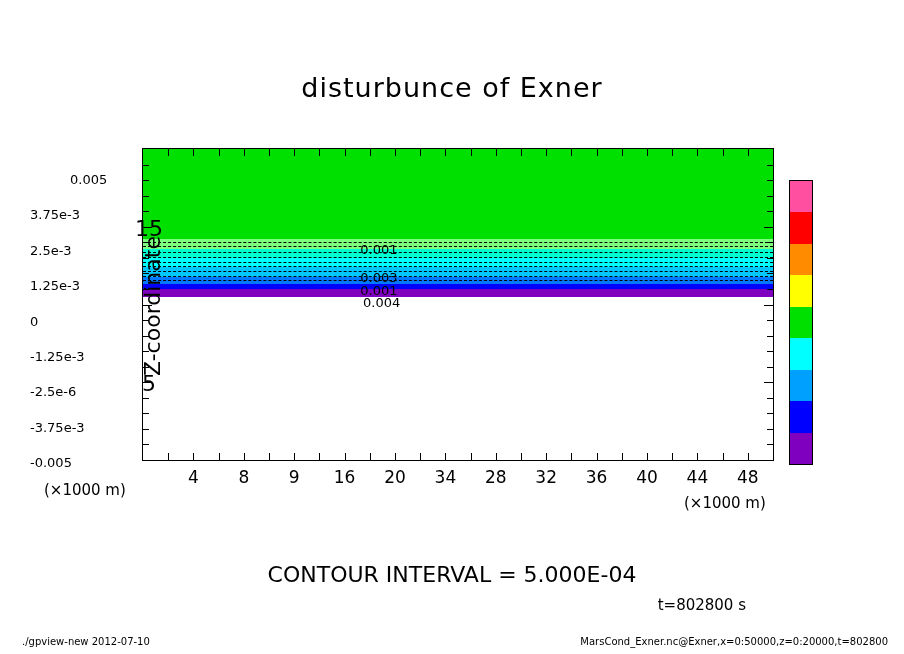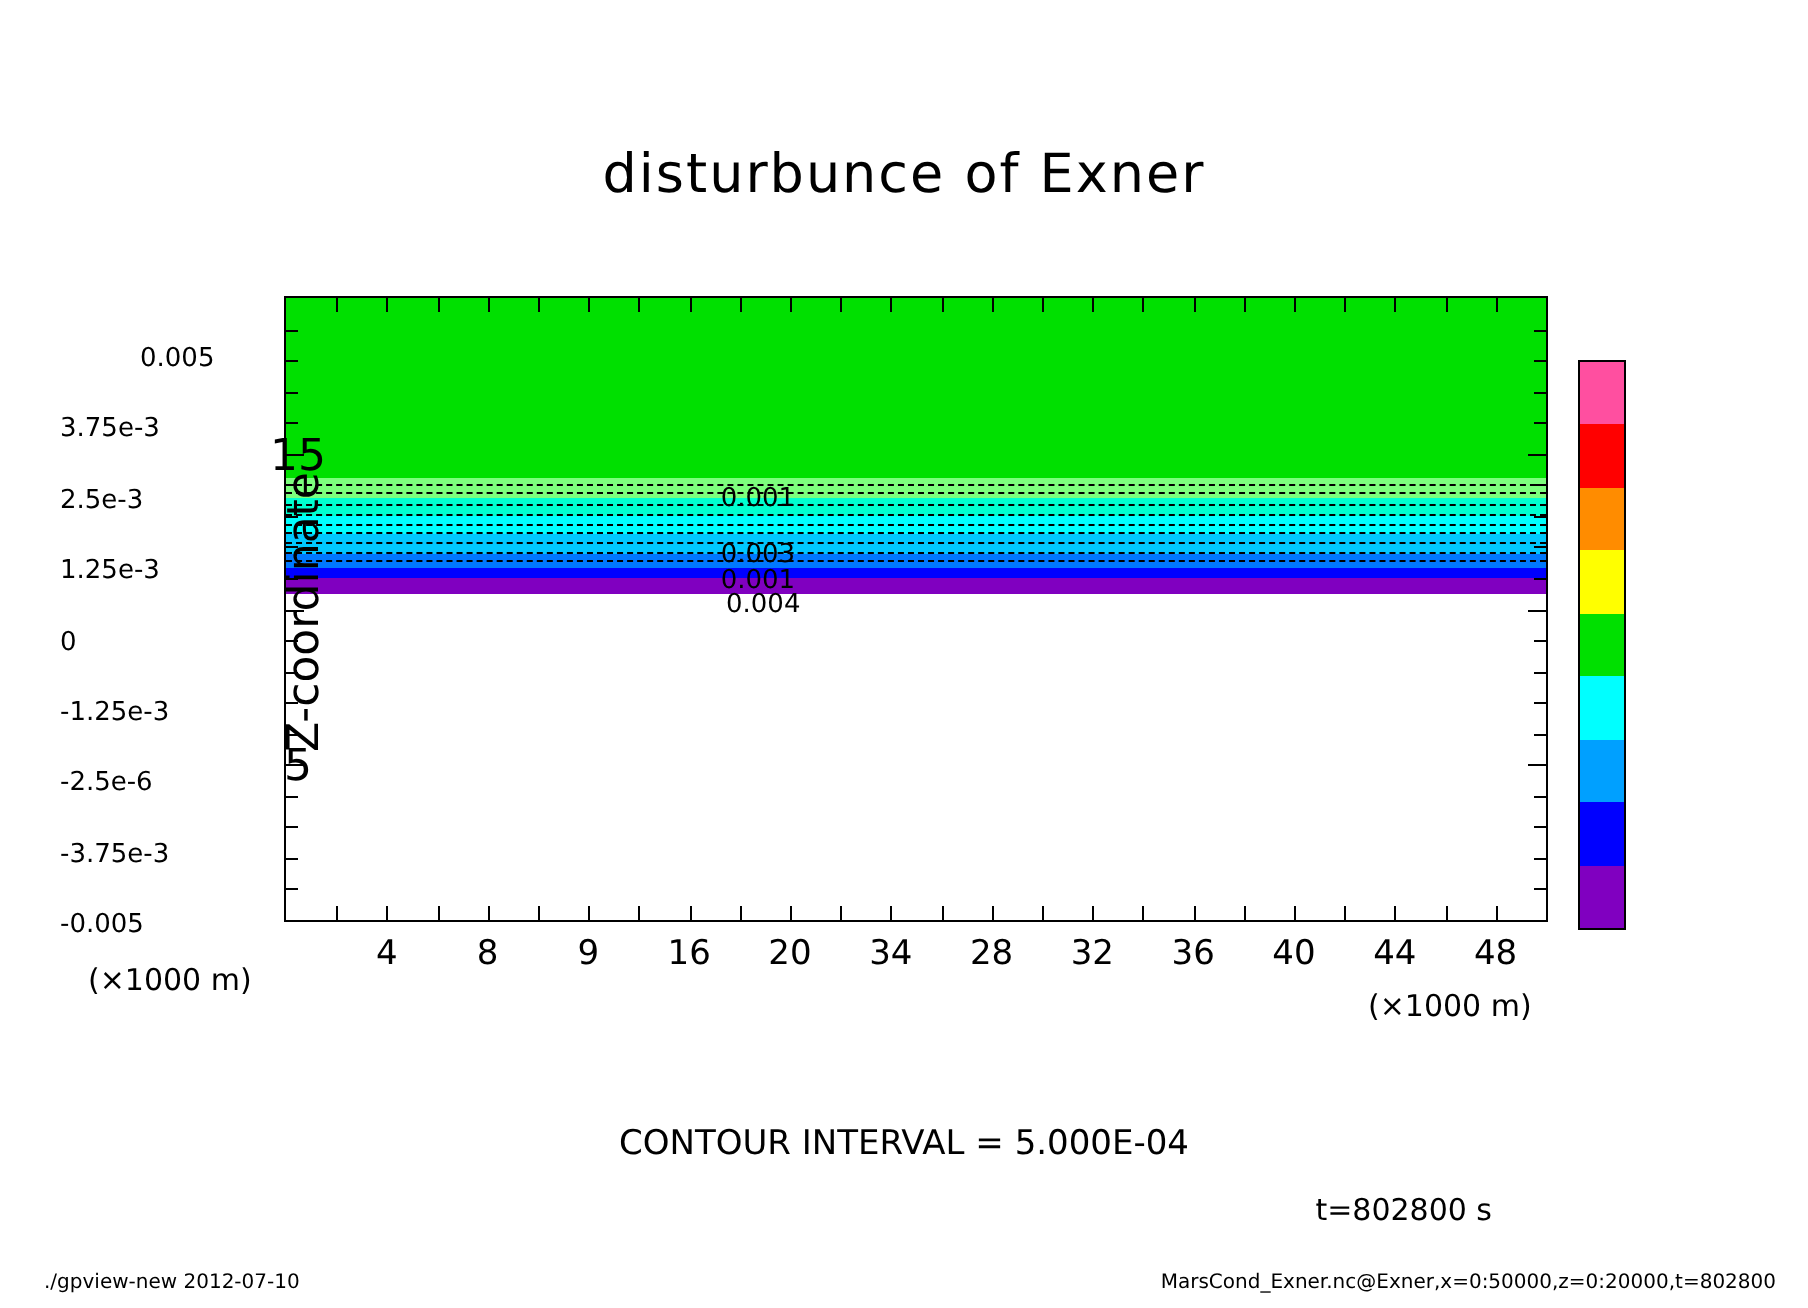--- a/index.html
+++ b/index.html
@@ -54,21 +54,21 @@
   #cbar{
     position:absolute;left:789px;top:180px;width:22px;height:283px;
     border:1px solid #000;box-sizing:content-box;
   }
   #cbar .seg{position:absolute;left:0;width:22px;}
   .cbtick{
     position:absolute;left:30px;font-size:13px;white-space:nowrap;
     margin-top:-8px;
   }
   .caption{
-    position:absolute;left:0;right:0;top:562px;text-align:center;font-size:17px;
+    position:absolute;left:0;right:0;top:562px;text-align:center;font-size:22px;
   }
   .tstamp{
     position:absolute;right:158px;top:596px;font-size:15px;
   }
   .foot-left{position:absolute;left:22px;top:636px;font-size:10px;}
   .foot-right{position:absolute;right:16px;top:636px;font-size:10px;}
 </style>
 </head>
 <body>
 

